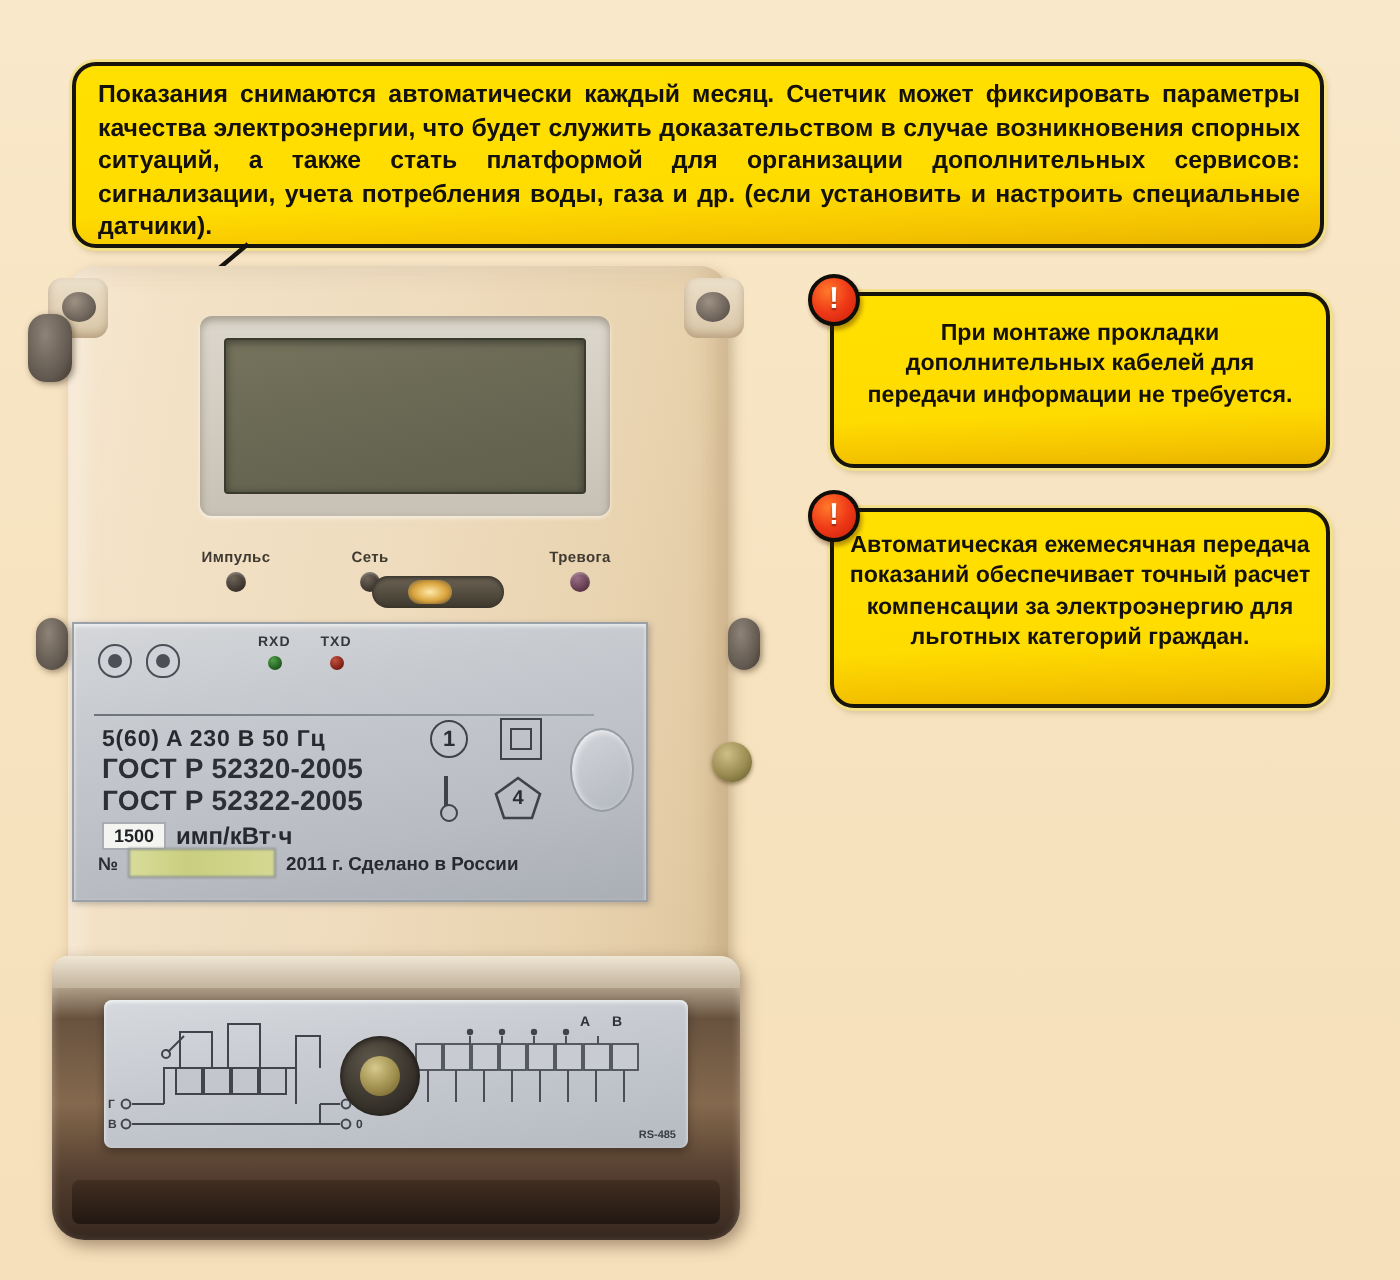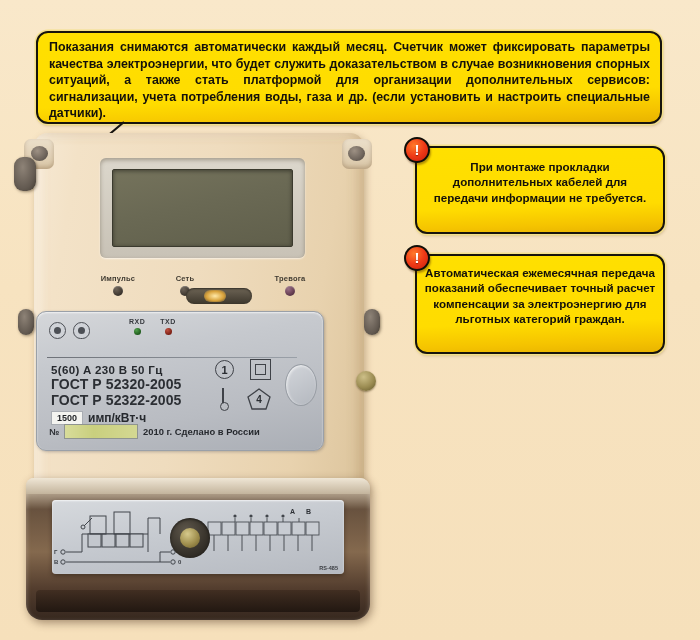--- a/index.html
+++ b/index.html
@@ -178,21 +178,21 @@
     width: 22px; height: 12px; border-radius: 6px;
     background: radial-gradient(ellipse at 50% 50%, #ffe9a8 0%, #d9a33c 55%, rgba(120,80,20,0) 100%);
   }
 
   
   .nameplate {
     position: absolute; left: 24px; top: 178px;
     width: 288px; height: 140px;
     background: linear-gradient(170deg,#d5d7da 0%,#c6c9ce 30%,#b9bcc2 70%,#aaaeb5 100%);
     border: 1.5px solid #9aa0a8;
-    border-radius: 10px;
+    border-radius: 0;
     box-shadow: inset 0 1px 2px rgba(255,255,255,.7), 1px 1px 3px rgba(80,80,90,.35);
   }
   .np-marks { position: absolute; left: 12px; top: 10px; display: flex; gap: 7px; }
   .np-mark {
     width: 17px; height: 17px;
     border: 1.4px solid #4c4f55;
     border-radius: 50%;
     position: relative;
     background: #cfd2d7;
   }
@@ -433,21 +433,21 @@
         <svg width="24" height="22" viewBox="0 0 24 22">
           <polygon points="12,1 23,9 19,21 5,21 1,9" fill="none" stroke="#3f4248" stroke-width="1.3"></polygon>
         </svg>
         <span>4</span>
       </div>
       <div class="np-seal"></div>
 
       <div class="np-bottom">
         <span class="np-no">№</span>
         <span class="np-serial-box"></span>
-        <span class="np-made">2010 г. Сделано в России</span>
+        <span class="np-made">2011 г. Сделано в России</span>
       </div>
     </div>
 
     <div class="side-screw"></div>
 
     <div class="term-cover">
       <div class="term-glass-top"></div>
 
       <div class="term-plate">
         <svg width="292" height="74" viewBox="0 0 292 74">

